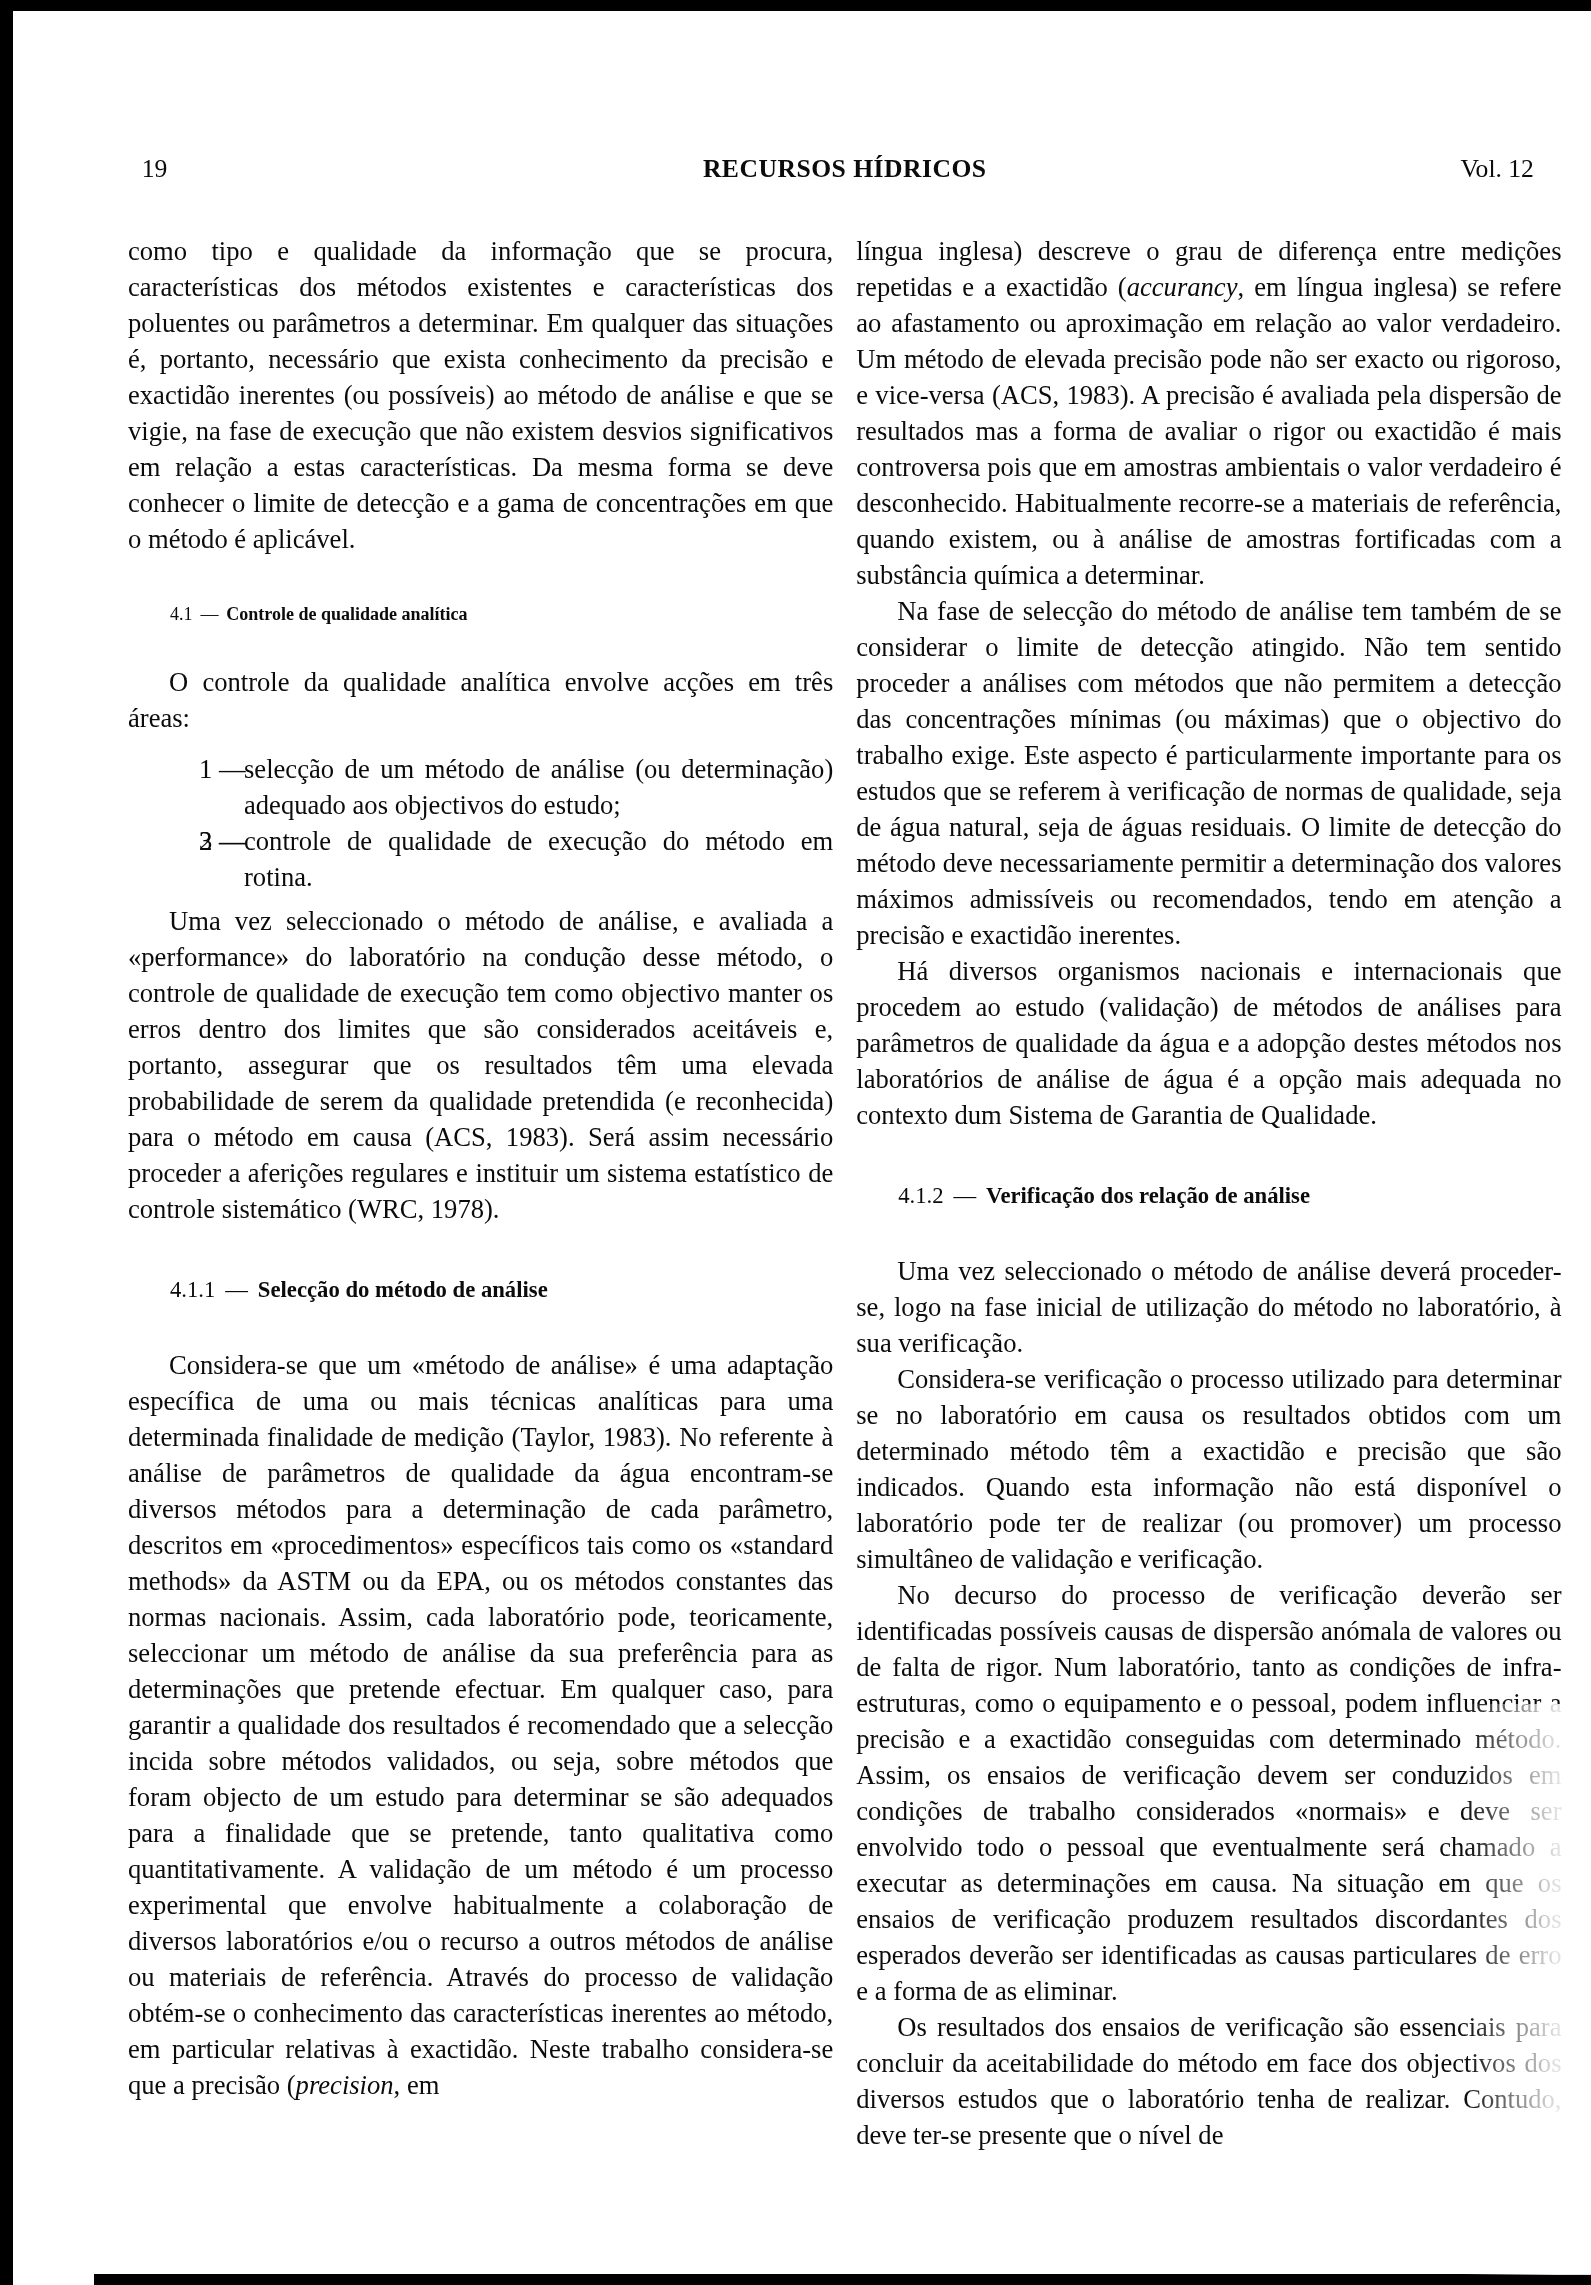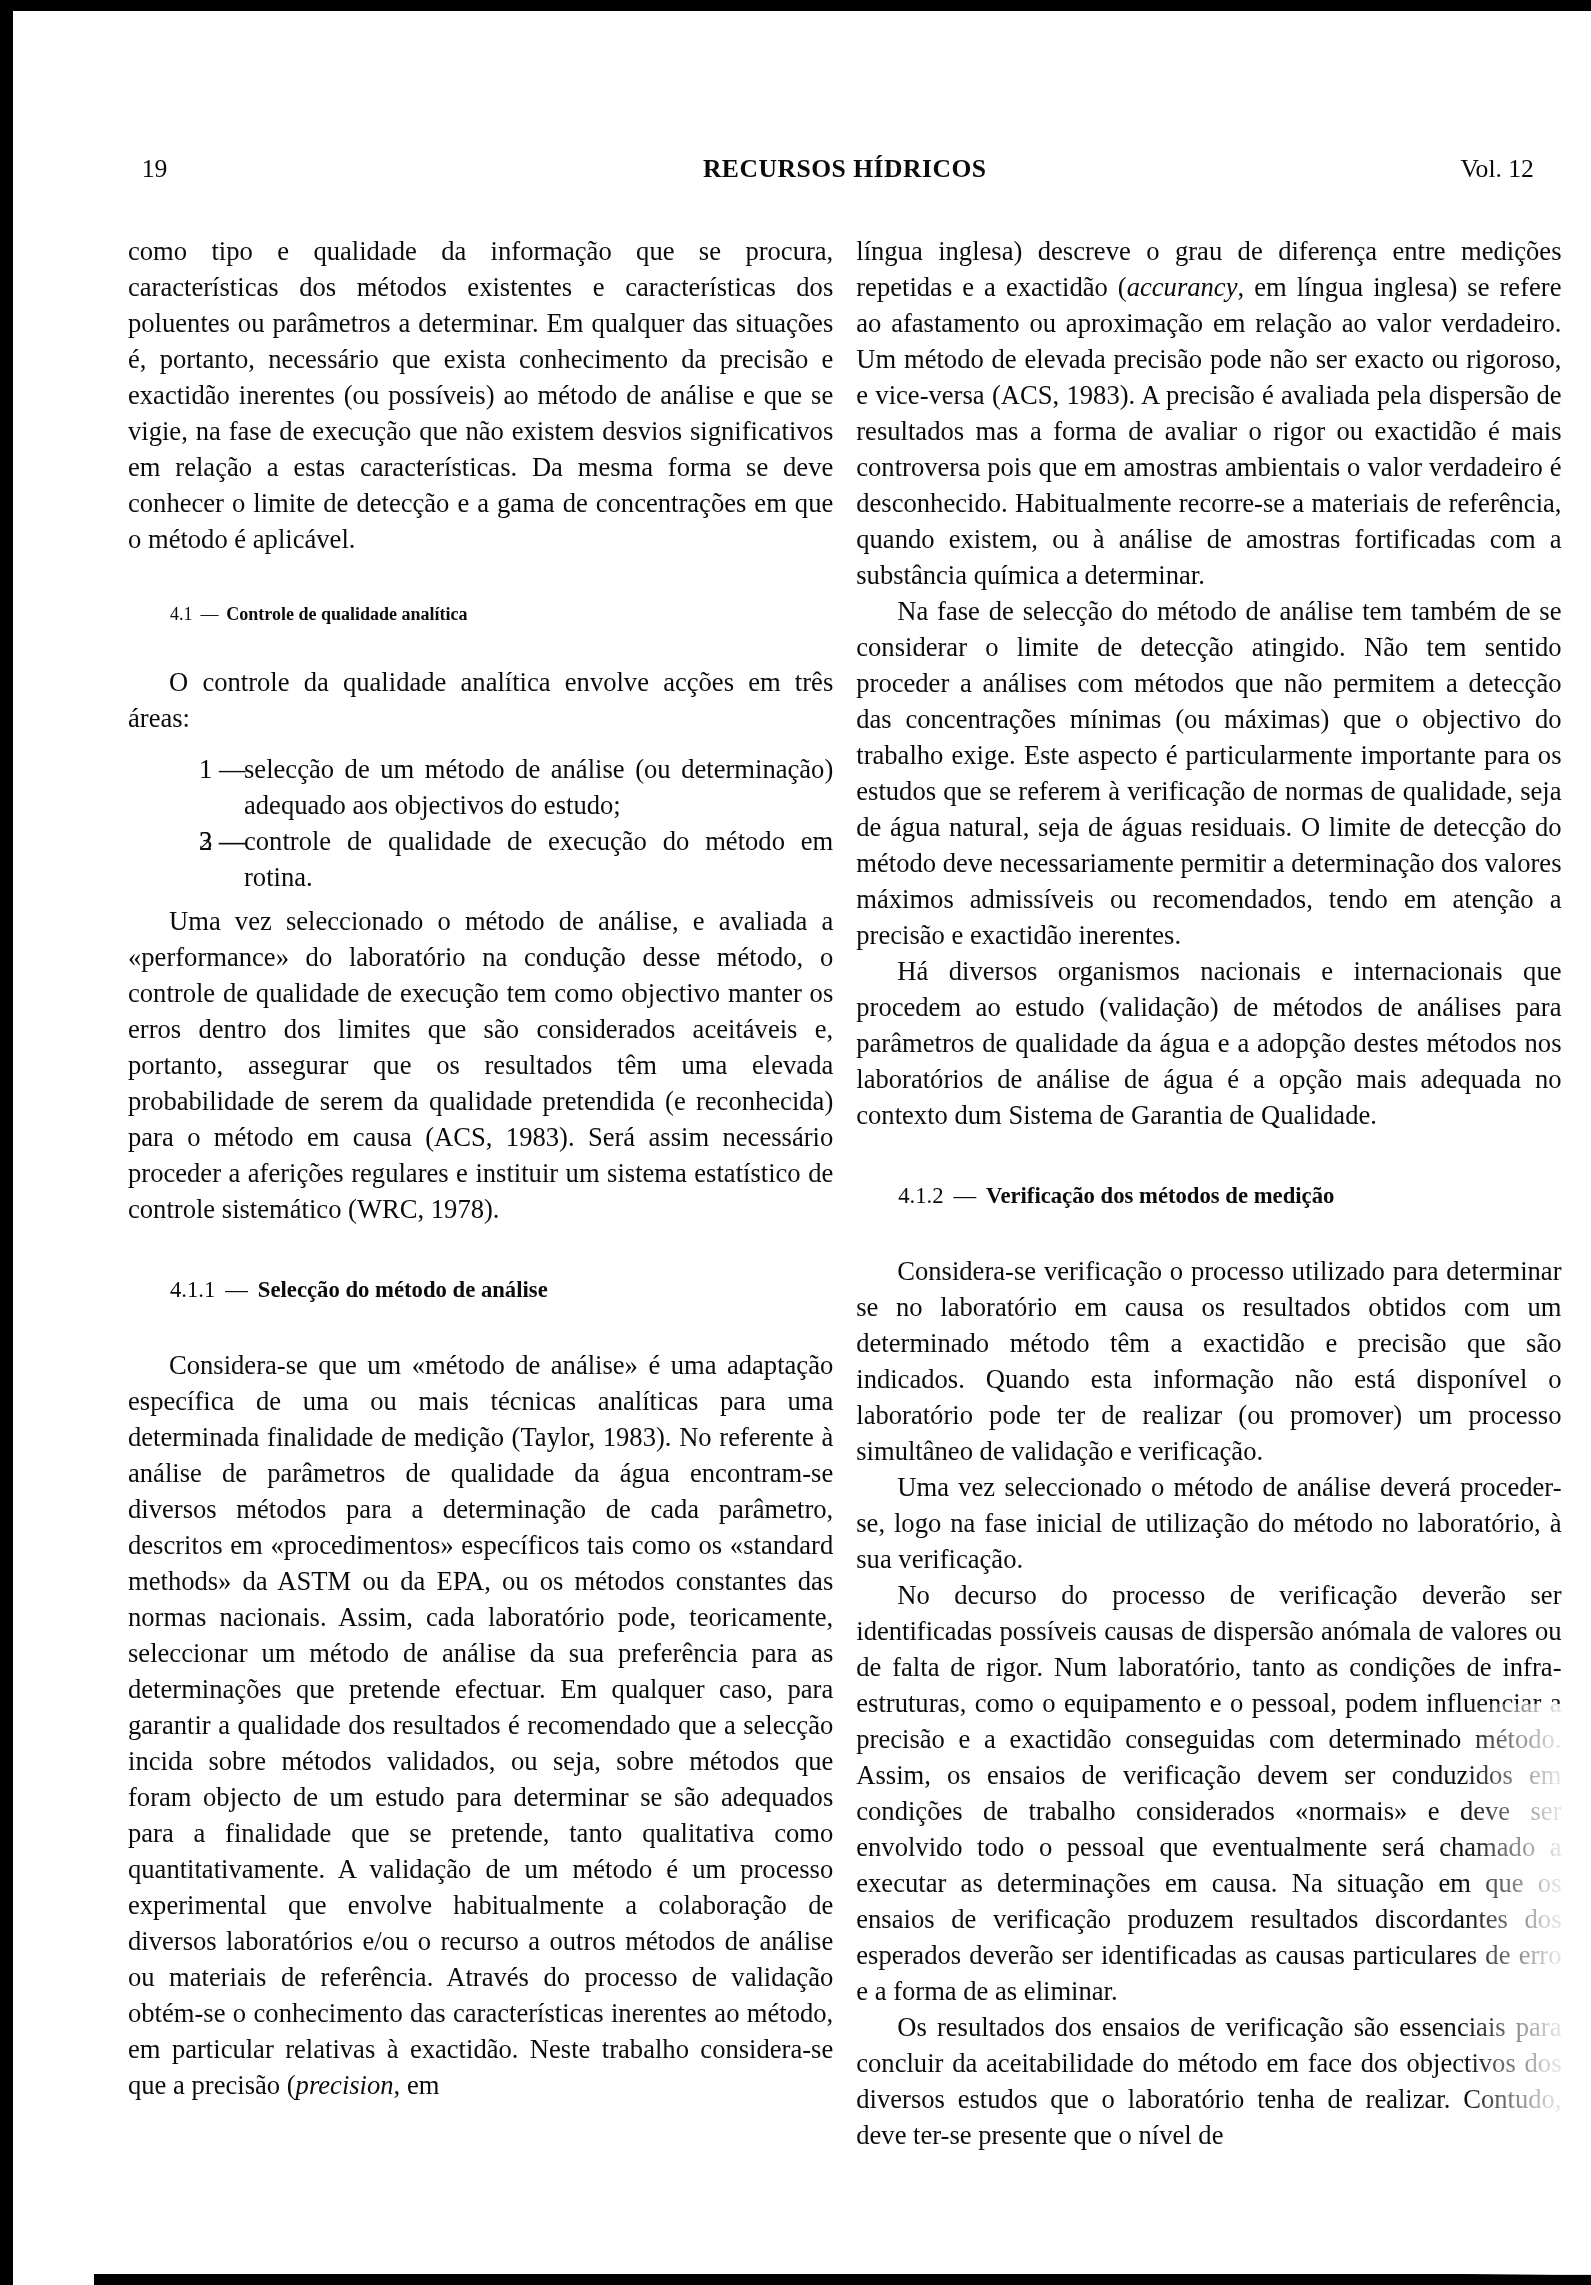--- a/index.html
+++ b/index.html
@@ -116,25 +116,25 @@
       <p><span>Considera-se que um «método de análise» é uma adaptação específica de uma ou mais técnicas analíticas para uma determinada finalidade de medição (Taylor, 1983). No referente à análise de parâmetros de qualidade da água encontram-se diversos métodos para a determinação de cada parâmetro, descritos em «procedimentos» específicos tais como os «standard methods» da ASTM ou da EPA, ou os métodos constantes das normas nacionais. Assim, cada laboratório pode, teoricamente, seleccionar um método de análise da sua preferência para as determinações que pretende efectuar. Em qualquer caso, para garantir a qualidade dos resultados é recomendado que a selecção incida sobre métodos validados, ou seja, sobre métodos que foram objecto de um estudo para determinar se são adequados para a finalidade que se pretende, tanto qualitativa como quantitativamente. A validação de um método é um processo experimental que envolve habitualmente a colaboração de diversos laboratórios e/ou o recurso a outros métodos de análise ou materiais de referência. Através do processo de validação obtém-se o conhecimento das características inerentes ao método, em particular relativas à exactidão. Neste trabalho considera-se que a precisão (</span><i class="loanword">precision</i><span>, em</span></p>
     </div>
 
     <div class="col">
       <p class="no-indent"><span>língua inglesa) descreve o grau de diferença entre medições repetidas e a exactidão (</span><i class="loanword">accurancy</i><span>, em língua inglesa) se refere ao afastamento ou aproximação em relação ao valor verdadeiro. Um método de elevada precisão pode não ser exacto ou rigoroso, e vice-versa (ACS, 1983). A precisão é avaliada pela dispersão de resultados mas a forma de avaliar o rigor ou exactidão é mais controversa pois que em amostras ambientais o valor verdadeiro é desconhecido. Habitualmente recorre-se a materiais de referência, quando existem, ou à análise de amostras fortificadas com a substância química a determinar.</span></p>
 
       <p>Na fase de selecção do método de análise tem também de se considerar o limite de detecção atingido. Não tem sentido proceder a análises com métodos que não permitem a detecção das concentrações mínimas (ou máximas) que o objectivo do trabalho exige. Este aspecto é particularmente importante para os estudos que se referem à verificação de normas de qualidade, seja de água natural, seja de águas residuais. O limite de detecção do método deve necessariamente permitir a determinação dos valores máximos admissíveis ou recomendados, tendo em atenção a precisão e exactidão inerentes.</p>
 
       <p>Há diversos organismos nacionais e internacionais que procedem ao estudo (validação) de métodos de análises para parâmetros de qualidade da água e a adopção destes métodos nos laboratórios de análise de água é a opção mais adequada no contexto dum Sistema de Garantia de Qualidade.</p>
 
-      <h3 class="subsection-heading"><span class="heading-num">4.1.2</span><span class="heading-sep">—</span><span class="heading-title">Verificação dos métodos de medição</span></h3>
+      <h3 class="subsection-heading"><span class="heading-num">4.1.2</span><span class="heading-sep">—</span><span class="heading-title">Verificação dos relação de análise</span></h3>
+
+      <p>Uma vez seleccionado o método de análise deverá proceder-se, logo na fase inicial de utilização do método no laboratório, à sua verificação.</p>
 
       <p>Considera-se verificação o processo utilizado para determinar se no laboratório em causa os resultados obtidos com um determinado método têm a exactidão e precisão que são indicados. Quando esta informação não está disponível o laboratório pode ter de realizar (ou promover) um processo simultâneo de validação e verificação.</p>
-
-      <p>Uma vez seleccionado o método de análise deverá proceder-se, logo na fase inicial de utilização do método no laboratório, à sua verificação.</p>
 
       <p>No decurso do processo de verificação deverão ser identificadas possíveis causas de dispersão anómala de valores ou de falta de rigor. Num laboratório, tanto as condições de infra-estruturas, como o equipamento e o pessoal, podem influenciar a precisão e a exactidão conseguidas com determinado método. Assim, os ensaios de verificação devem ser conduzidos em condições de trabalho considerados «normais» e deve ser envolvido todo o pessoal que eventualmente será chamado a executar as determinações em causa. Na situação em que os ensaios de verificação produzem resultados discordantes dos esperados deverão ser identificadas as causas particulares de erro e a forma de as eliminar.</p>
 
       <p>Os resultados dos ensaios de verificação são essenciais para concluir da aceitabilidade do método em face dos objectivos dos diversos estudos que o laboratório tenha de realizar. Contudo, deve ter-se presente que o nível de</p>
     </div>
 
   </div>
 </div>
 
 <div class="fade-overlay"></div>

